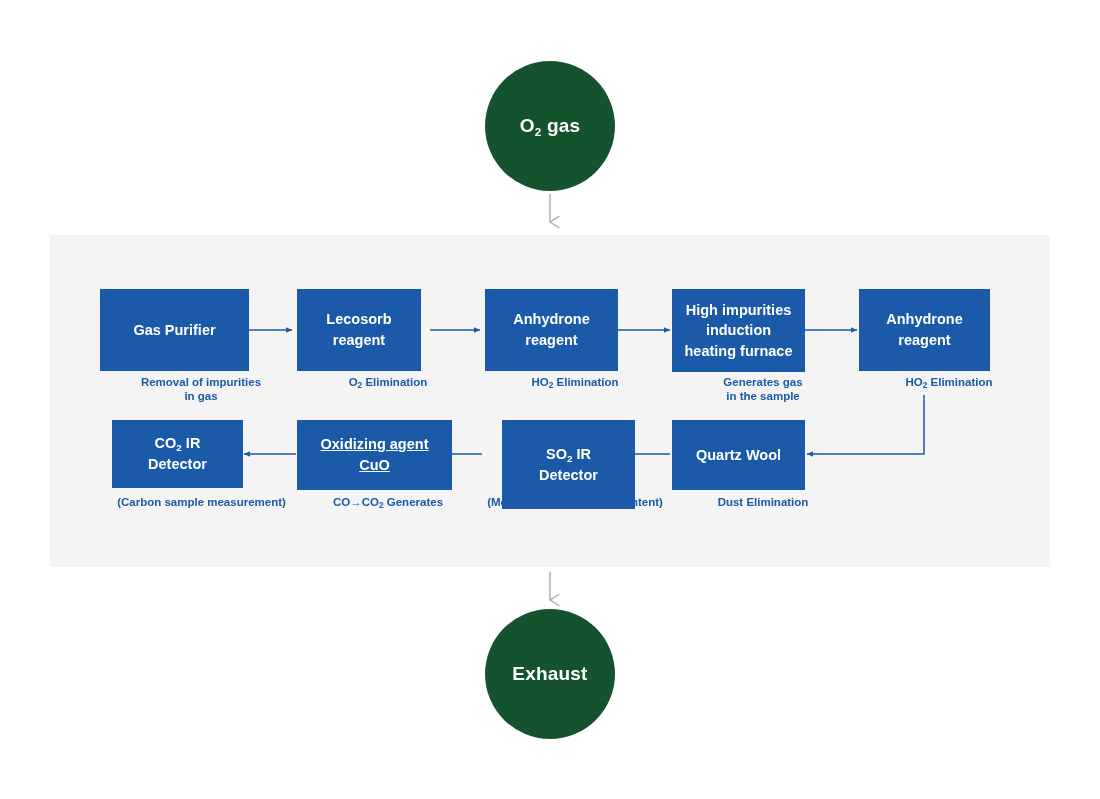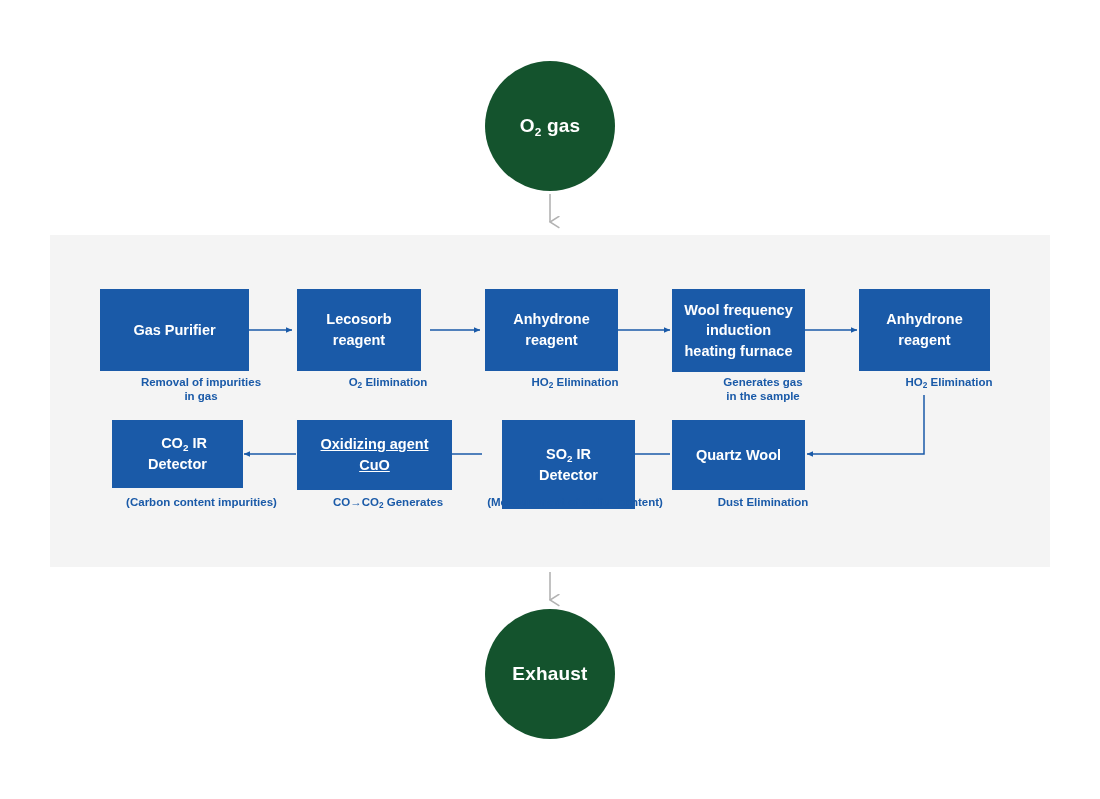--- a/index.html
+++ b/index.html
@@ -142,38 +142,38 @@
   </div>
   <div class="caption" style="left:283px; top:375px; width:162px;"><span>O</span><sub>2</sub><span> Elimination</span></div>
 
   <div class="node" style="left:485px; top:289px; width:133px; height:82px;">
     <span style="white-space:pre-line;">Anhydrone
 reagent</span>
   </div>
   <div class="caption" style="left:470px; top:375px; width:162px;"><span>HO</span><sub>2</sub><span> Elimination</span></div>
 
   <div class="node" style="left:672px; top:289px; width:133px; height:83px;">
-    <span style="white-space:pre-line;">Wool frequency
+    <span style="white-space:pre-line;">High impurities
 induction
 heating furnace</span>
   </div>
   <div class="caption" style="left:658px; top:375px; width:162px;">Generates gas
 in the sample</div>
 
   <div class="node" style="left:859px; top:289px; width:131px; height:82px;">
     <span style="white-space:pre-line;">Anhydrone
 reagent</span>
   </div>
   <div class="caption" style="left:844px; top:375px; width:162px;"><span>HO</span><sub>2</sub><span> Elimination</span></div>
 
-  <div class="node" style="left:112px; top:420px; width:131px; height:68px;text-align:right;">
+  <div class="node" style="left:112px; top:420px; width:131px; height:68px;">
     <span style="white-space:pre-line;"><span>CO</span><sub>2</sub><span> IR
 Detector</span></span>
   </div>
-  <div class="caption" style="left:87px; top:495px; width:181px;">(Carbon content impurities)</div>
+  <div class="caption" style="left:87px; top:495px; width:181px;">(Carbon sample measurement)</div>
 
   <div class="node" style="left:297px; top:420px; width:155px; height:70px;text-decoration:underline;">
     <span style="white-space:pre-line;">Oxidizing agent
 CuO</span>
   </div>
   <div class="caption" style="left:283px; top:495px; width:162px;"><span>CO→CO</span><sub>2</sub><span> Generates</span></div>
 
   <div class="node" style="left:502px; top:420px; width:133px; height:89px;">
     <span style="white-space:pre-line;"><span>SO</span><sub>2</sub><span> IR
 Detector</span></span>

